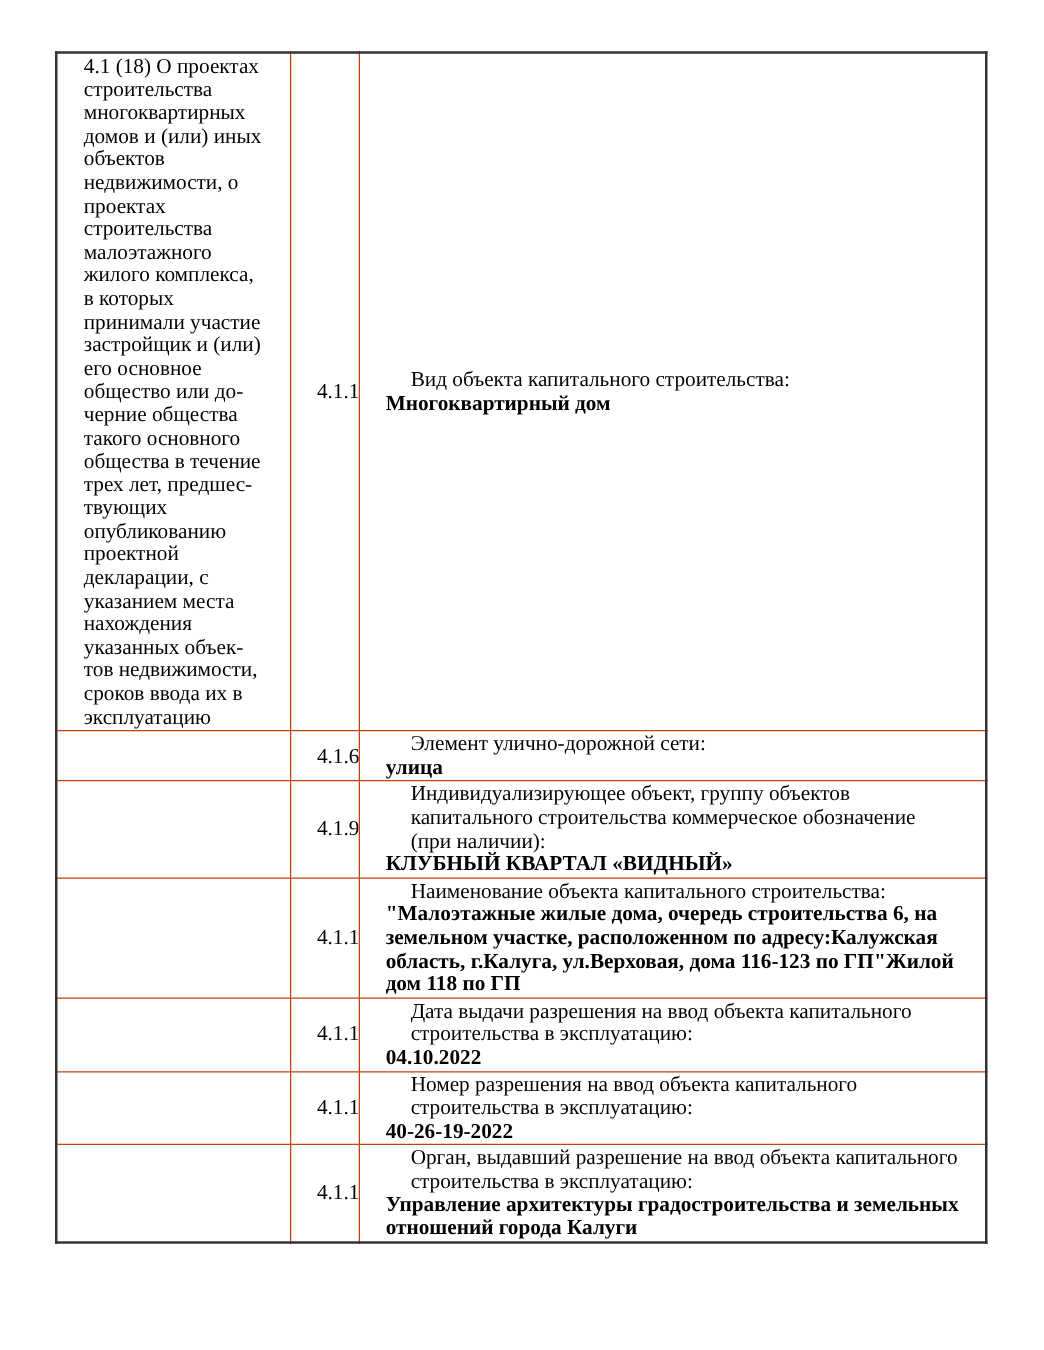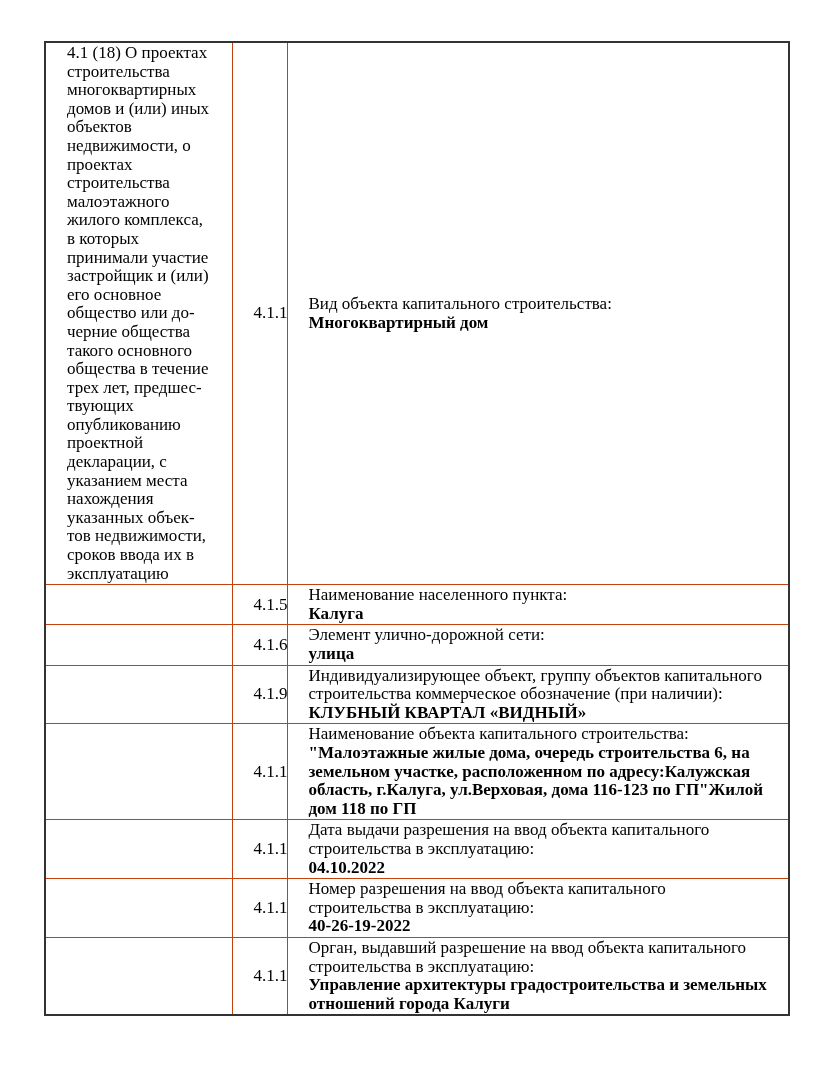--- a/index.html
+++ b/index.html
@@ -36,49 +36,41 @@
     padding: 1px 2px 1px 3px;
   }
   td.num-cell {
     vertical-align: middle;
     padding-left: 3px;
     white-space: nowrap;
   }
   td.val-cell {
     vertical-align: middle;
   }
-  .field-label { font-weight: normal; }
+  .field-label { font-weight: normal; margin-left: 20px; }
   .field-value-line { font-weight: normal; }
   .field-value { font-weight: bold; }
 </style>
 </head>
 <body>
 
 <div class="page">
   <table class="decl-table">
     <colgroup>
       <col style="width:187px">
       <col style="width:55px">
       <col style="width:502px">
     </colgroup>
     <tbody id="table-body">
         <tr>
     <td class="desc-cell">4.1 (18) О проектах стро­ительства многоквартир­ных домов и (или) иных объектов недвижимости, о проектах строительства малоэтажного жилого комплекса, в которых принимали участие зас­тройщик и (или) его ос­новное общество или до­черние общества такого основного общества в те­чение трех лет, предшес­твующих опубликованию проектной декларации, с указанием места нахож­дения указанных объек­тов недвижимости, сро­ков ввода их в эксплуата­цию</td>
     <td class="num-cell"><span>4.1.1</span></td>
     <td class="val-cell">
       <div class="field-label">Вид объекта капитального строительства:</div>
       <div class="field-value-line"><span class="field-value">Многоквартирный дом</span></div>
-    </td>
-  </tr>
-        <tr>
-    <td class="desc-cell"></td>
-    <td class="num-cell"><span>4.1.5</span></td>
-    <td class="val-cell">
-      <div class="field-label">Наименование населенного пункта:</div>
-      <div class="field-value-line"><span class="field-value">Калуга</span></div>
     </td>
   </tr>
         <tr>
     <td class="desc-cell"></td>
     <td class="num-cell"><span>4.1.6</span></td>
     <td class="val-cell">
       <div class="field-label">Элемент улично-дорожной сети:</div>
       <div class="field-value-line"><span class="field-value">улица</span></div>
     </td>
   </tr>

